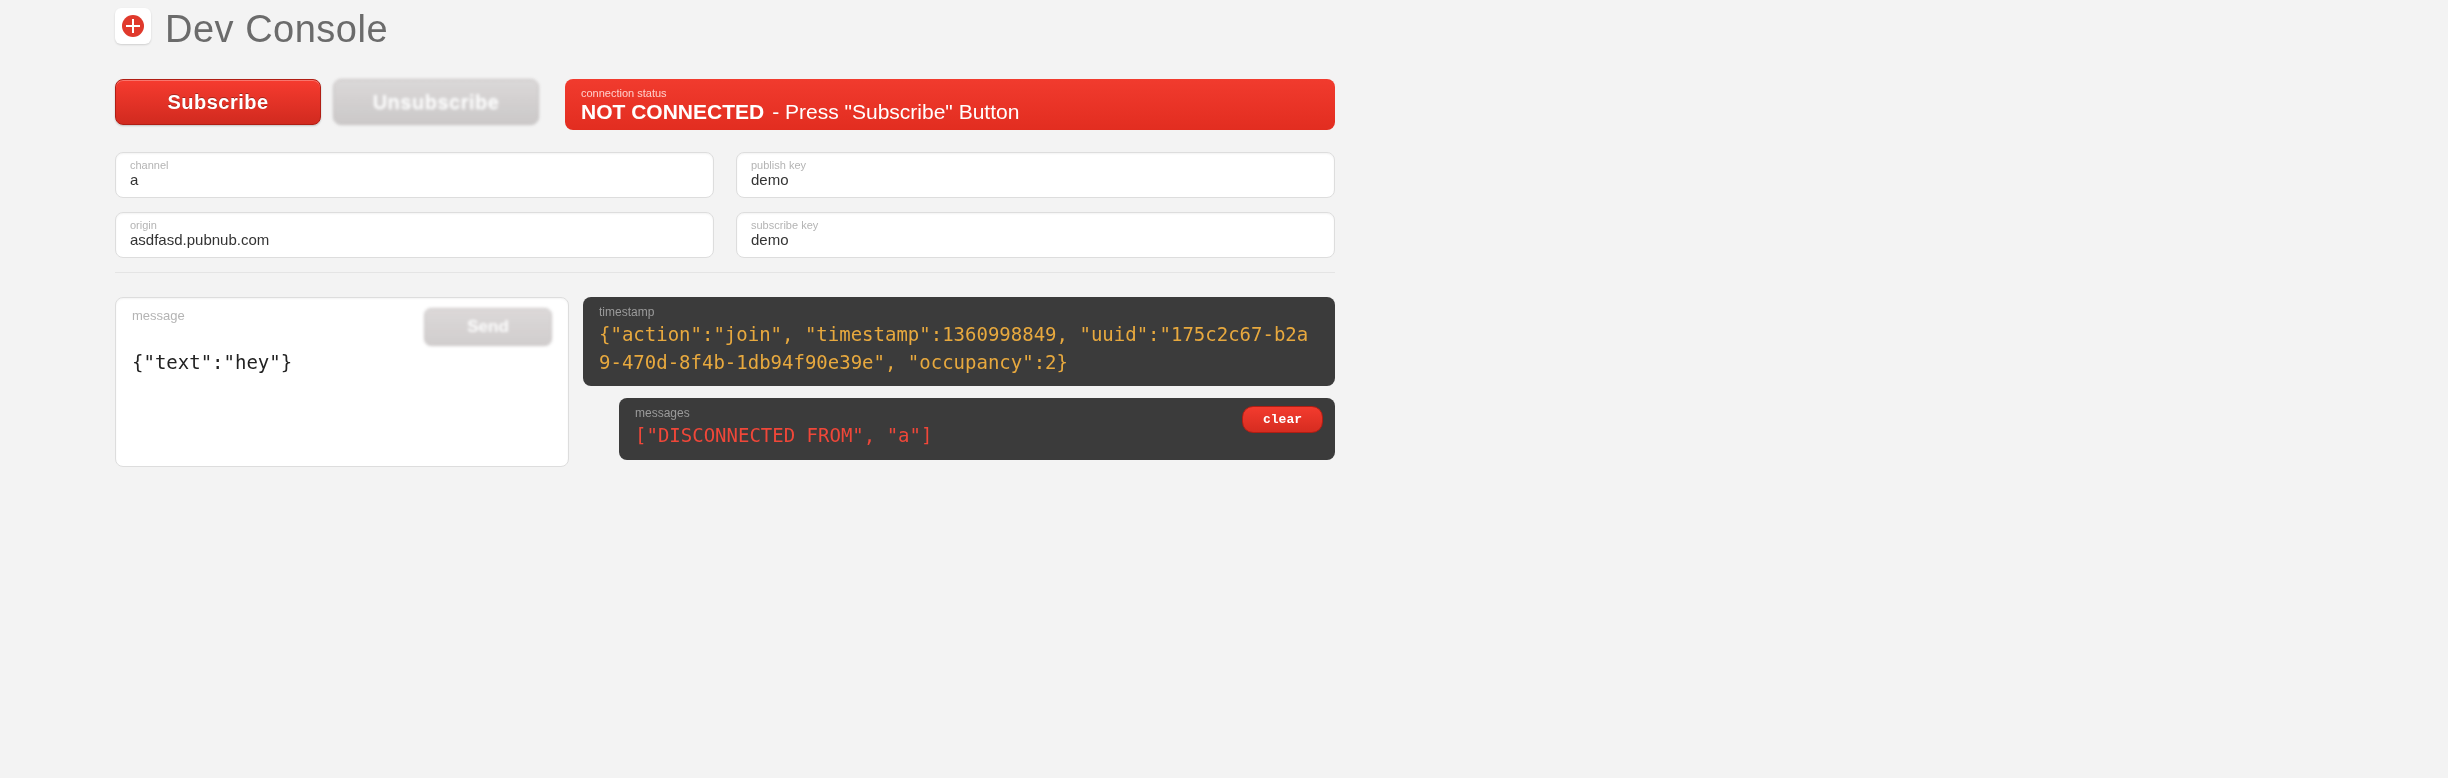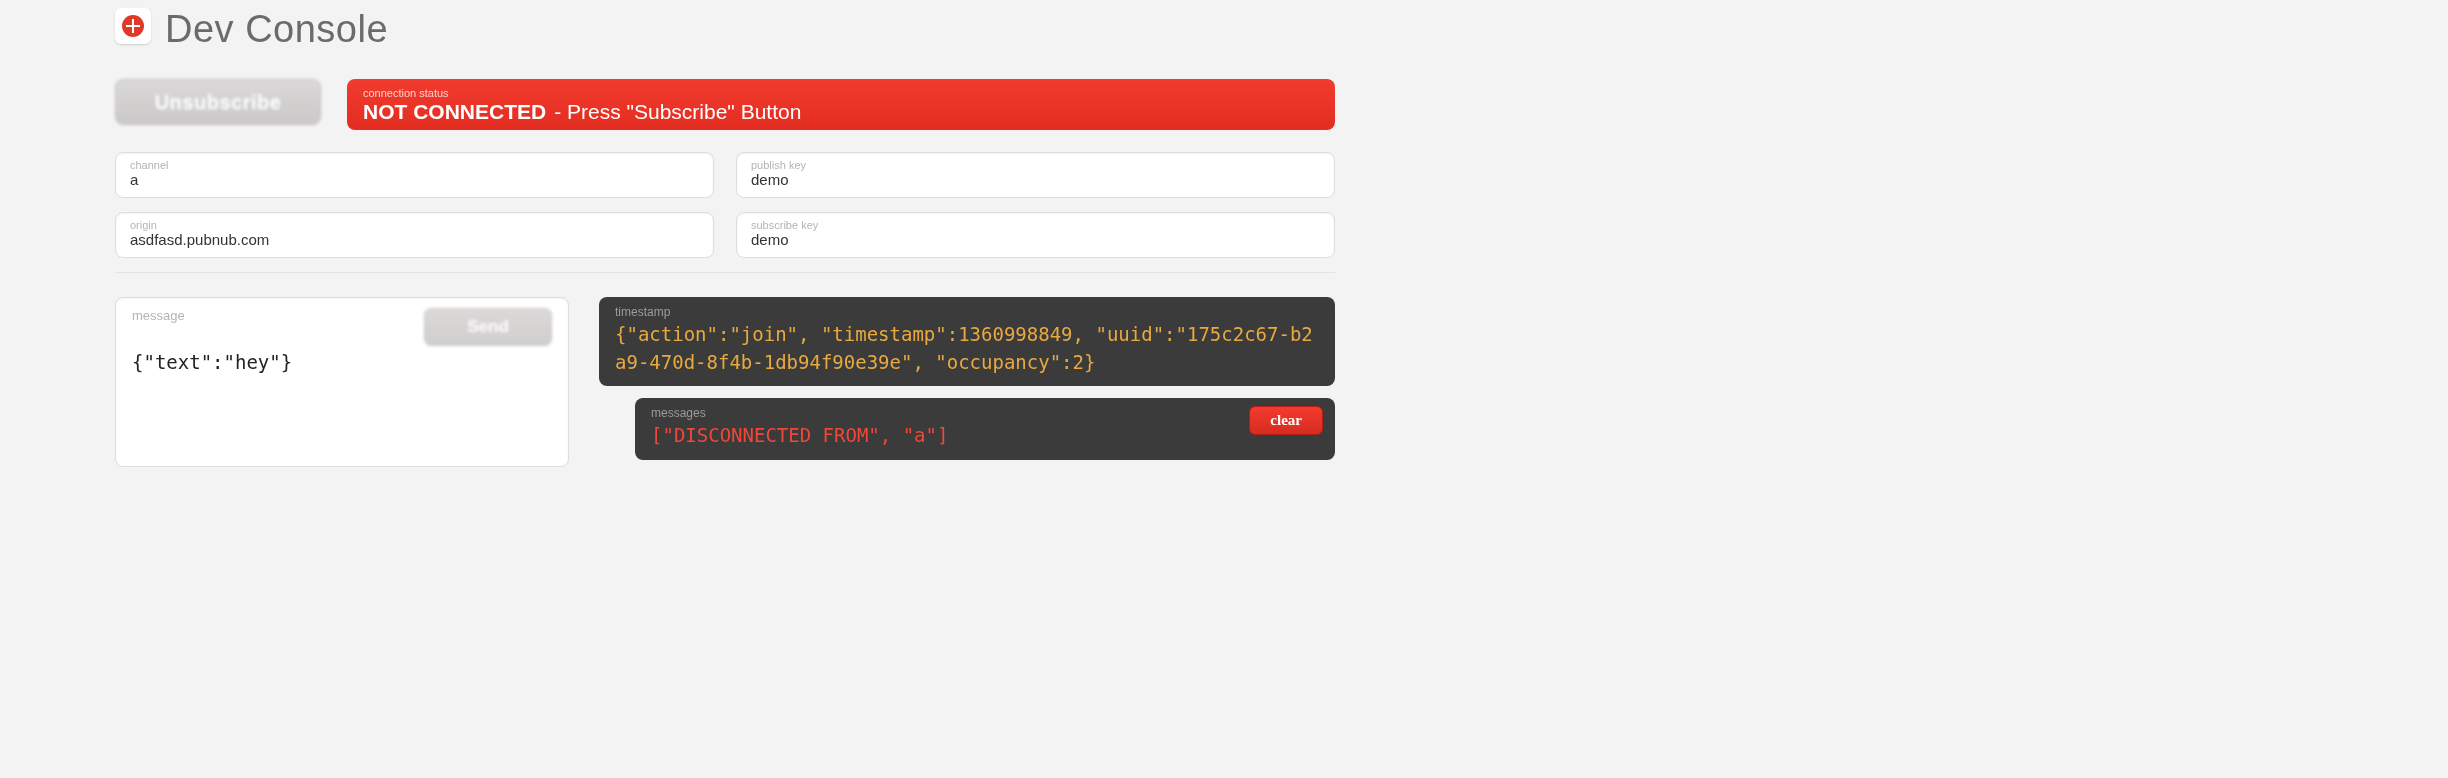--- a/index.html
+++ b/index.html
@@ -134,21 +134,21 @@
       font-size: 15px;
       color: #333;
       border: none;
       outline: none;
       width: 100%;
       font-family: inherit;
       background: transparent;
     }
     .bottom-row {
       display: flex;
-      gap: 30px;
+      gap: 14px;
       margin-top: 24px;
     }
     .message-panel {
       width: 454px;
       background: #fff;
       border: 1px solid #ddd;
       border-radius: 8px;
       padding: 10px 16px;
       position: relative;
       box-shadow: inset 0 1px 2px rgba(0,0,0,0.05);
@@ -216,25 +216,25 @@
       line-height: 1.45;
     }
     .btn-clear {
       position: absolute;
       right: 12px;
       top: 8px;
       background: linear-gradient(to bottom, #f33b2e, #d62c20);
       border: 1px solid #b01e14;
       color: #fff;
       padding: 5px 20px;
-      border-radius: 6px;
-      font-size: 15px;
+      border-radius: 11px;
+      font-size: 13px;
       font-weight: bold;
       cursor: pointer;
-      font-family: Liberation Serif, serif;
+      font-family: Liberation Mono, monospace;
     }
     .messages-panel {
       min-height: 35px;
       overflow: hidden;
       margin-left: 36px;
     }
   </style>
 </head>
 <body>
 
@@ -244,20 +244,21 @@
       <div class="app-icon-plus">
         <svg width="14" height="14" viewBox="0 0 14 14">
             <path d="M6 0h2v6h6v2H8v6H6V8H0V6h6V0z" fill="#fff"></path>
           </svg>
       </div>
     </div>
     <h1 class="page-title">Dev Console</h1>
   </div>
 
   <div class="top-row">
+    <button class="btn btn-subscribe">Subscribe</button>
     <button class="btn btn-unsubscribe">Unsubscribe</button>
     <div class="status-bar">
       <div class="status-label">connection status</div>
       <div class="status-text">
         <span class="status-main">NOT CONNECTED</span>
         <span class="status-sub">- Press "Subscribe" Button</span>
       </div>
     </div>
   </div>
 

